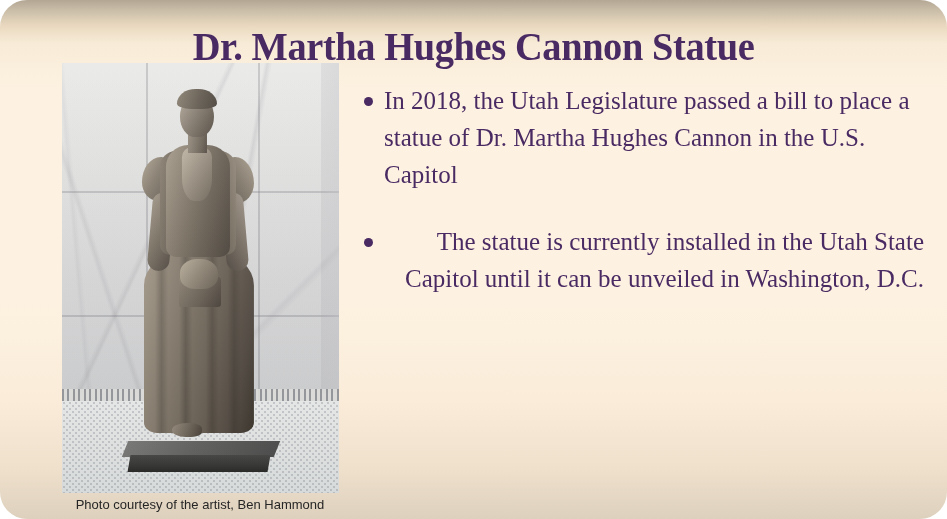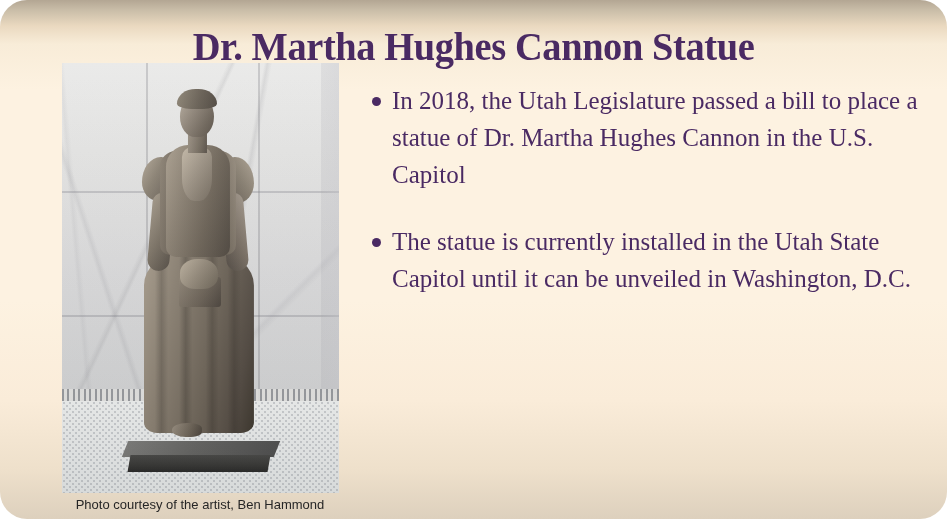--- a/index.html
+++ b/index.html
@@ -290,34 +290,34 @@
     font-family: "Liberation Sans", sans-serif;
     font-size: 13px;
     line-height: 17px;
     color: #262626;
     white-space: nowrap;
   }
 
   
   .bullet-list {
     position: absolute;
-    left: 366px;
+    left: 358px;
     top: 82px;
     width: 566px;
   }
   .bullet-item {
     position: relative;
     padding-left: 26px;
     margin-bottom: 30px;
     font-family: "Liberation Serif", serif;
     font-size: 25px;
     line-height: 37px;
     color: #4a2a63;
   }
-  .bullet-item:last-child { margin-bottom: 8px; }
+  .bullet-item:last-child { margin-bottom: 8px; text-align: right; }
   .bullet-dot {
     position: absolute;
     left: 6px;
     top: 15px;
     width: 9px;
     height: 9px;
     border-radius: 50%;
     background: #4a2a63;
   }
   .bullet-text { display: block; }

